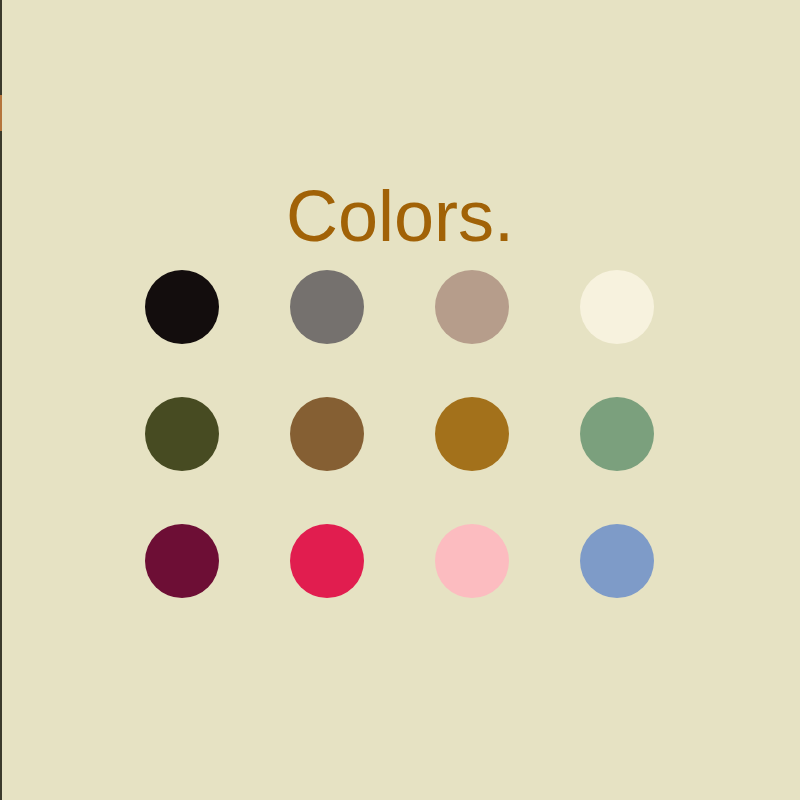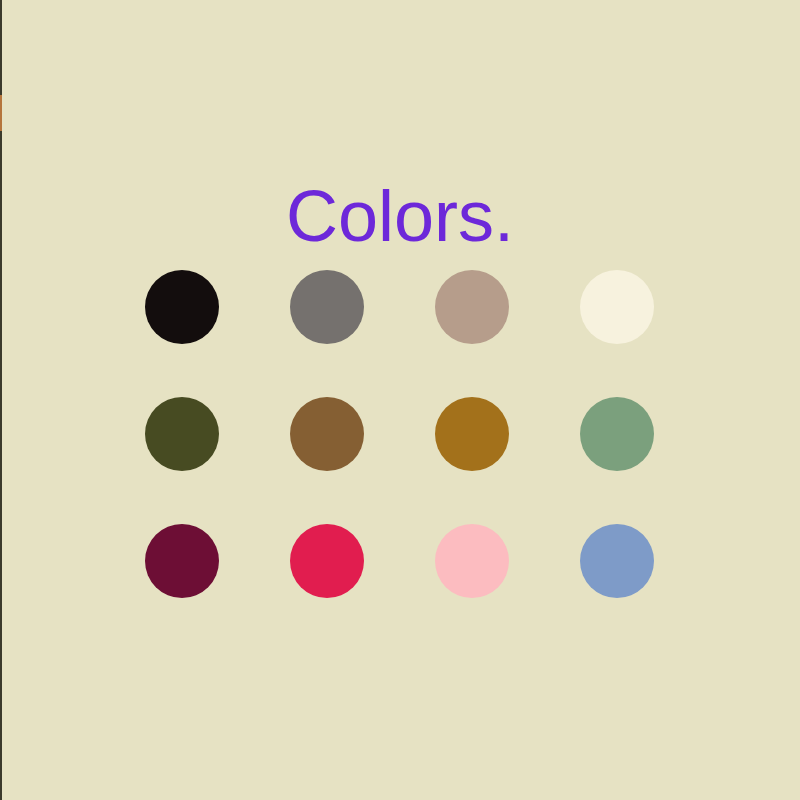--- a/index.html
+++ b/index.html
@@ -73,21 +73,21 @@
   }
 </style>
 </head>
 <body>
 
 <div id="palette-page" style="background: rgb(230, 226, 195);">
 
   <div id="left-edge-strip" style="background: rgb(59, 58, 44);"></div>
   <div id="left-edge-accent" style="background: rgb(181, 117, 60);"></div>
 
-  <h1 id="palette-title" style="color: #6d28d9;">Colors.</h1>
+  <h1 id="palette-title" style="color: #a16207;">Colors.</h1>
 
   <div id="swatch-grid">
       <div class="swatch-cell">
         <span class="swatch-dot" title="#130d0d" style="background: rgb(19, 13, 13);"></span>
       </div>
       <div class="swatch-cell">
         <span class="swatch-dot" title="#75716e" style="background: rgb(117, 113, 110);"></span>
       </div>
       <div class="swatch-cell">
         <span class="swatch-dot" title="#b69d8b" style="background: rgb(182, 157, 139);"></span>

